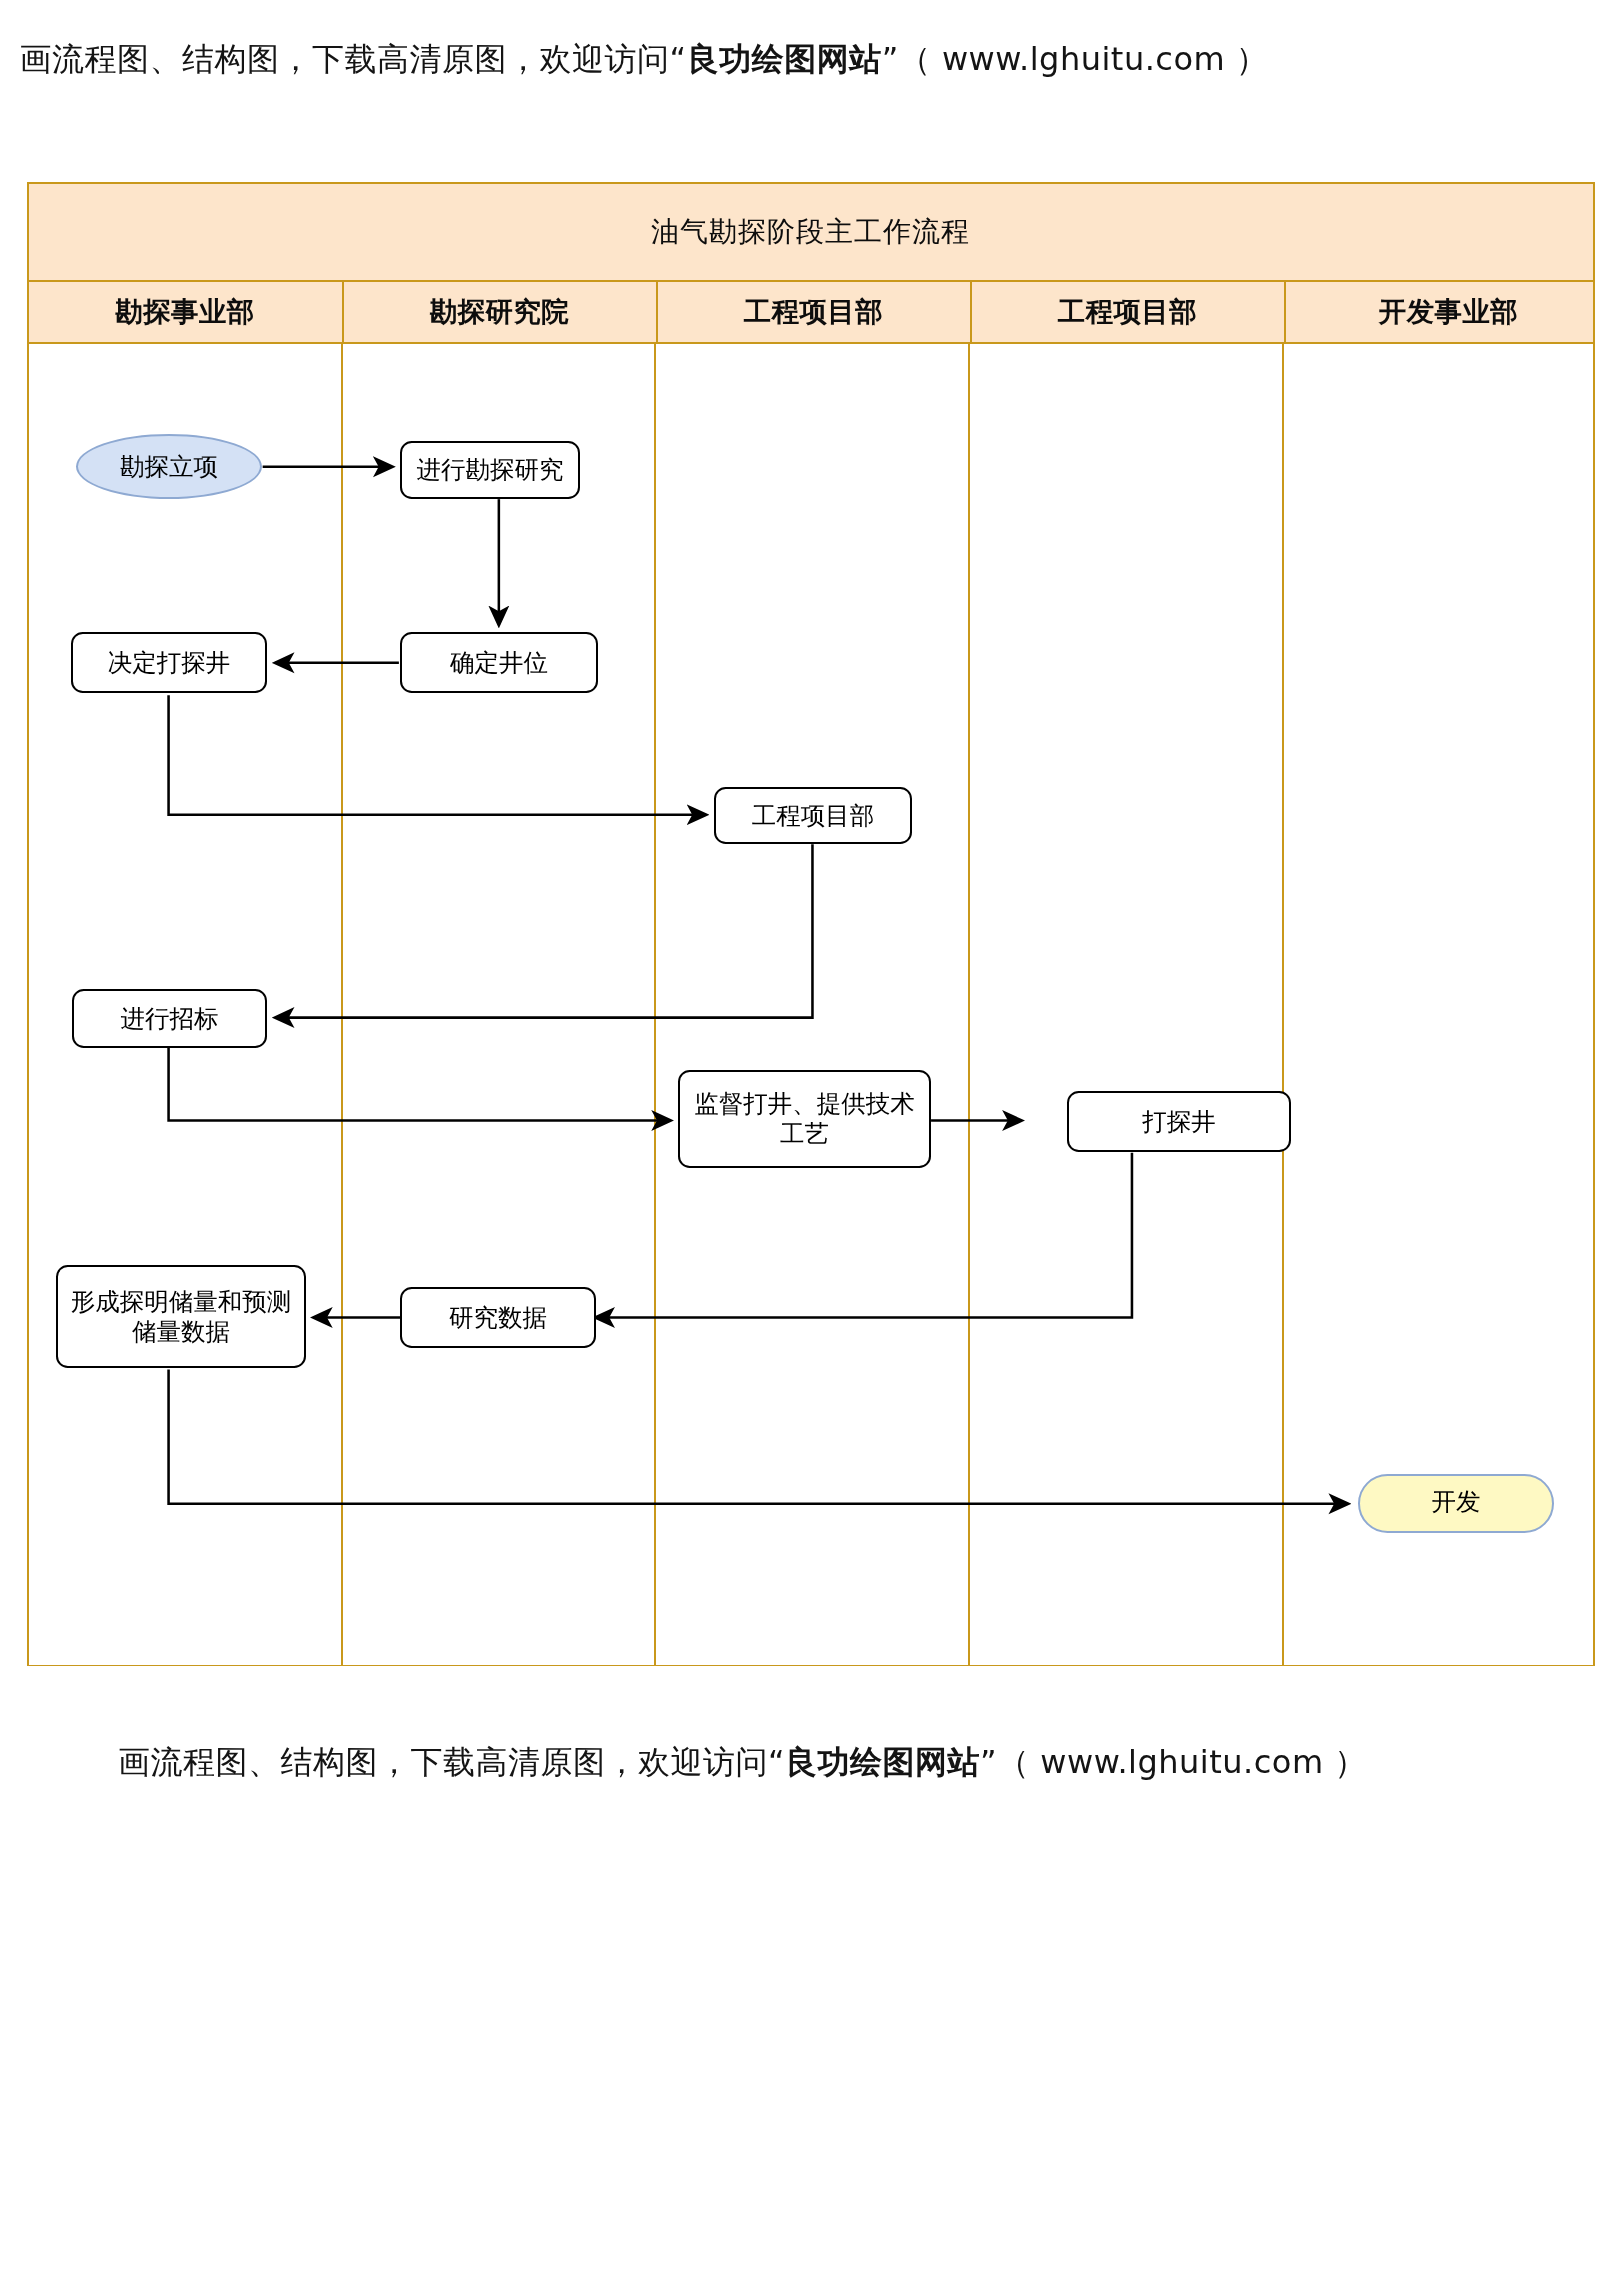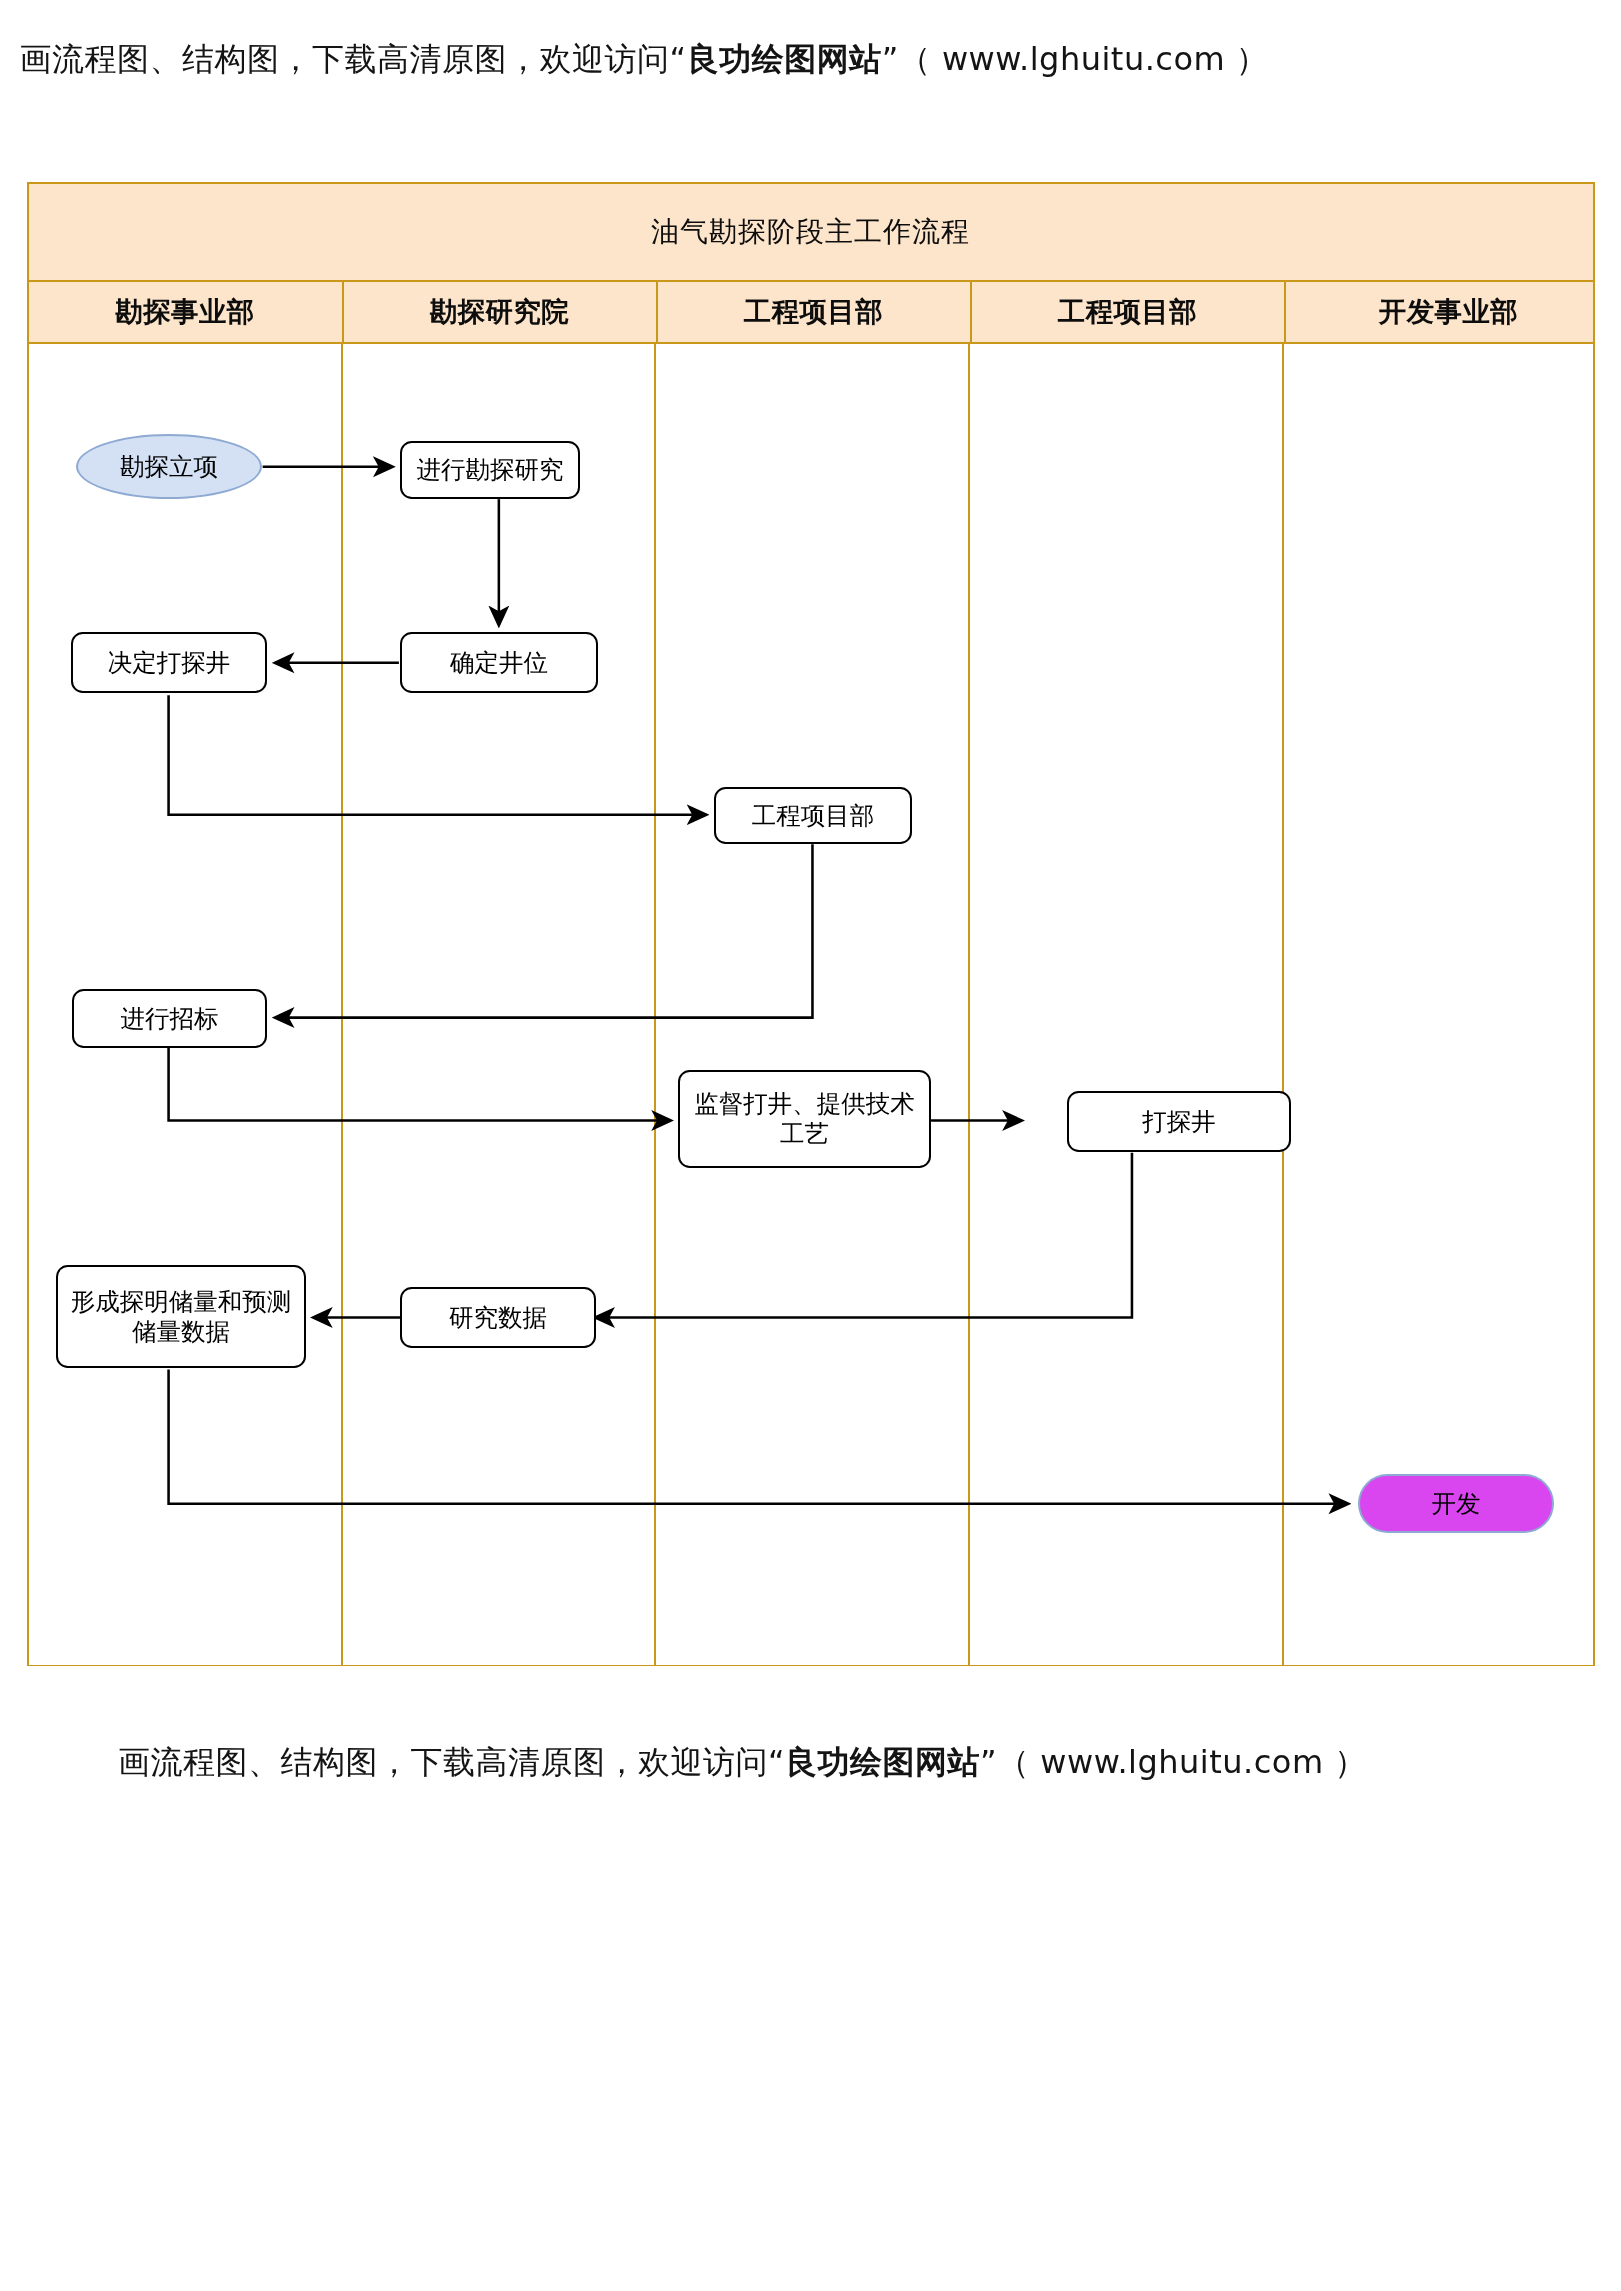--- a/index.html
+++ b/index.html
@@ -117,23 +117,24 @@
     border: 2.5px solid #000000;
     border-radius: 11.8px;
     padding: 2px 3.9px;
   }
   .node.terminator-ellipse {
     background: #d4e1f5;
     border: 2px solid #8ea9d2;
     border-radius: 50%;
   }
   .node.terminator-stadium {
-    background: #d946ef;
+    background: #fef9c3;
     border: 2px solid #8ea9d2;
     border-radius: 979px;
+    font-family: Liberation Mono, monospace;
   }
 </style>
 </head>
 <body>
 
 <div class="promo" id="promo-top"><span>画流程图、结构图，下载高清原图，欢迎访问“</span><span class="strong">良功绘图网站</span><span>”（ www.lghuitu.com ）</span></div>
 
 <div id="swimlane">
 
   <div id="title-row">

